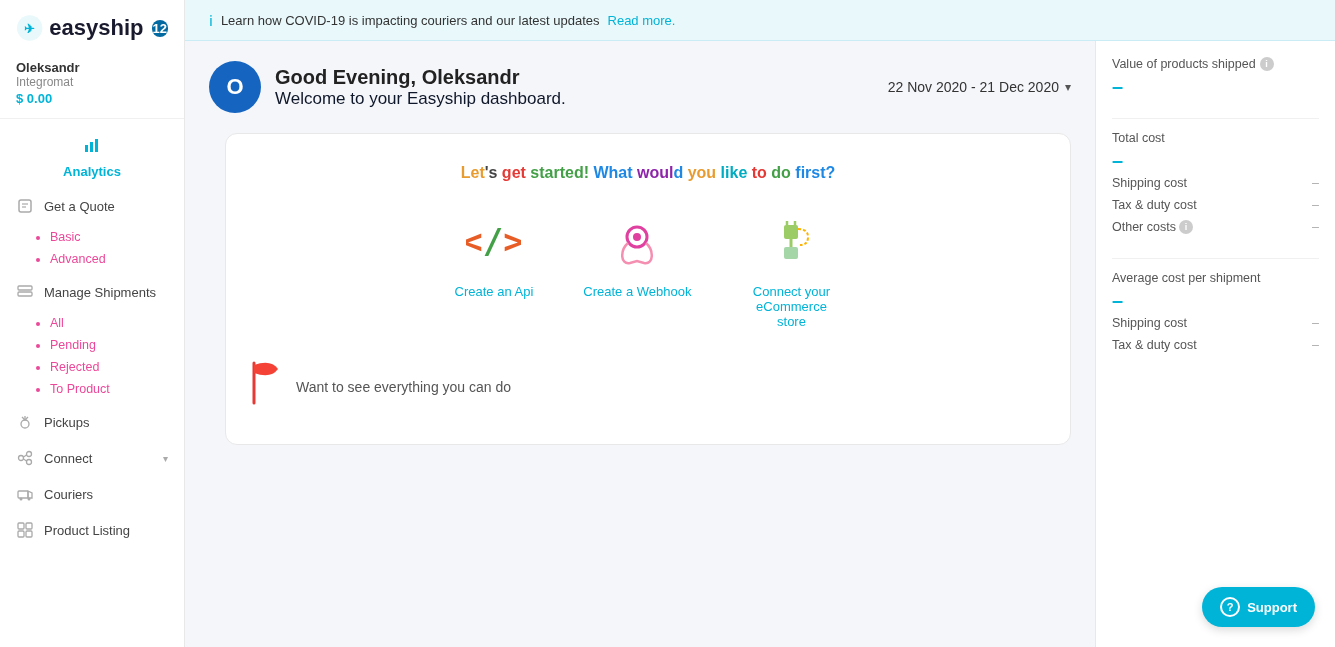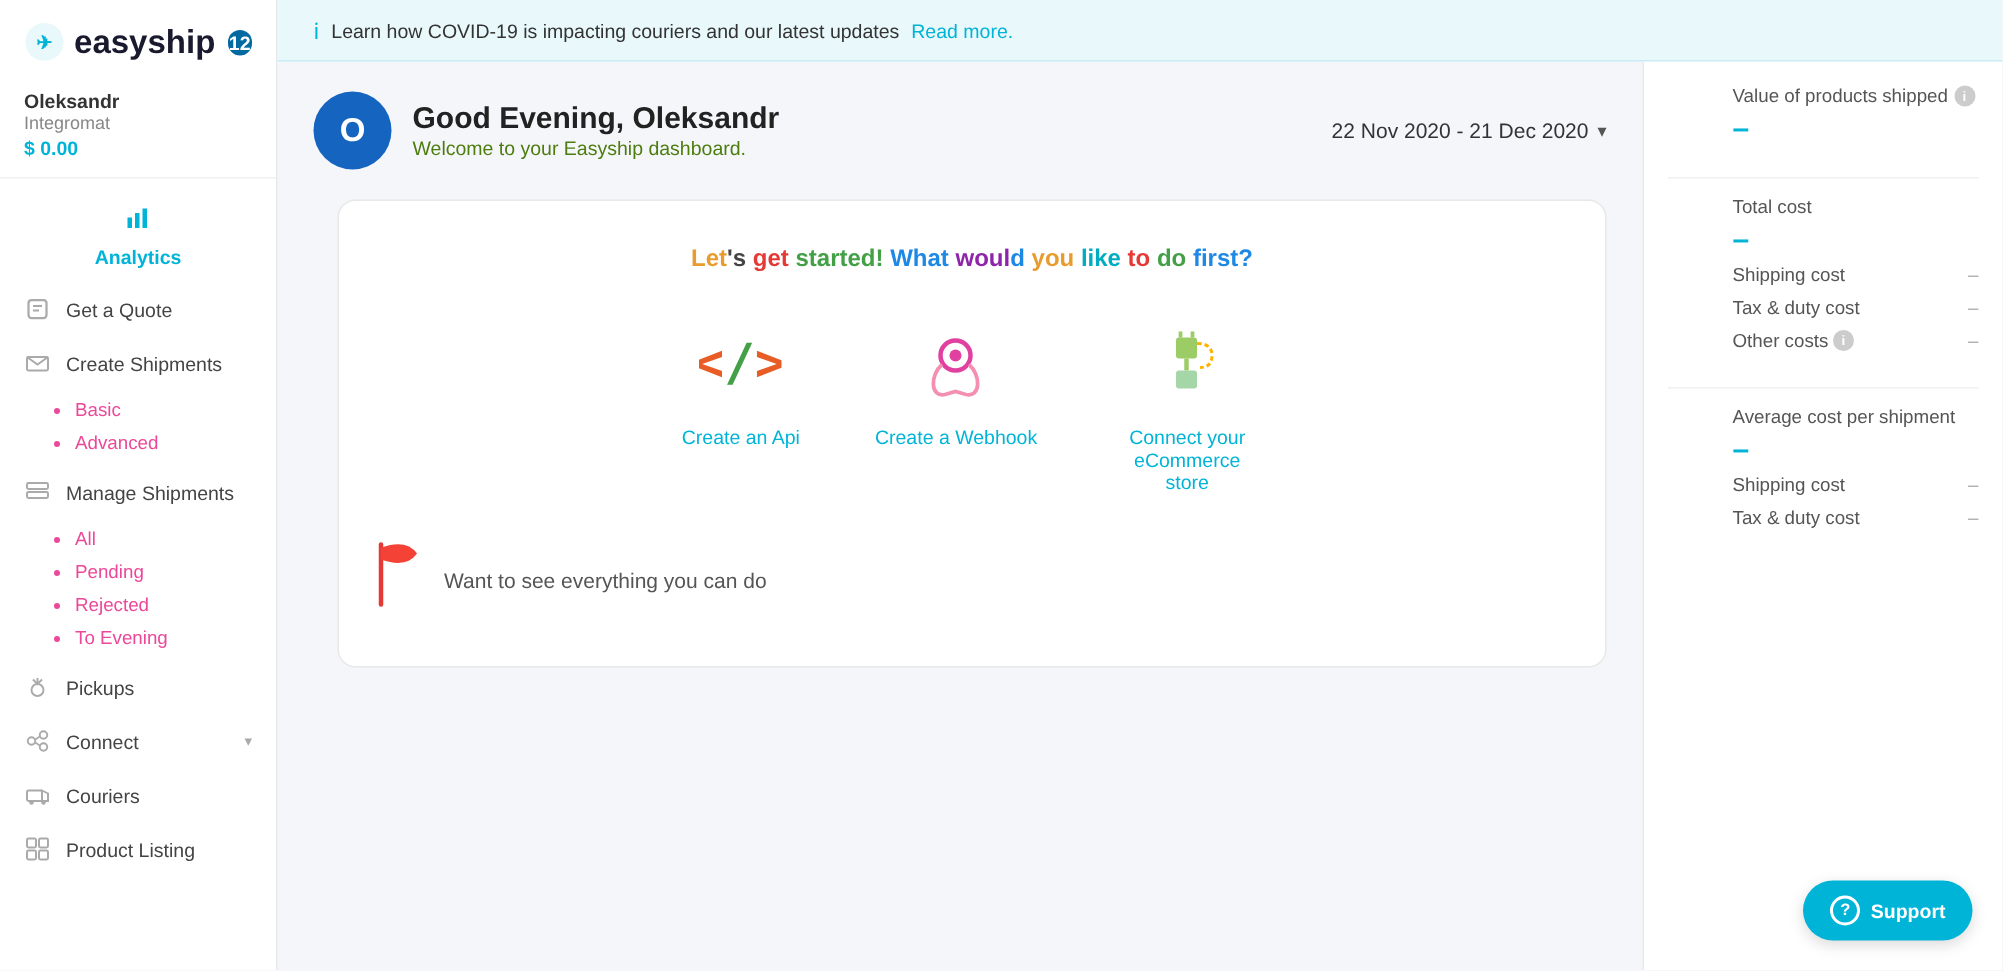--- a/index.html
+++ b/index.html
@@ -138,22 +138,22 @@
       display: flex;
       align-items: center;
       justify-content: center;
     }
     .greeting-title {
       font-size: 20px;
       font-weight: 700;
       color: #222;
     }
     .greeting-sub {
-      font-size: 13px;
-      color: #4d7c0f;
+      font-size: 17px;
+      color: #0f172a;
     }
     .date-range {
       display: flex;
       align-items: center;
       gap: 6px;
       font-size: 14px;
       color: #333;
       cursor: pointer;
     }
     .date-range .chevron-down { color: #555; font-size: 12px; }
@@ -221,21 +221,21 @@
 
     
     .stats-panel {
       width: 240px;
       min-width: 240px;
       background: #fff;
       border-left: 1px solid #e8e8e8;
       padding: 16px;
       overflow-y: auto;
     }
-    .stats-section { margin-bottom: 20px; margin-left: 43px; }
+    .stats-section { margin-bottom: 20px; }
     .stats-label {
       font-size: 12.5px;
       color: #555;
       display: flex;
       align-items: center;
       gap: 4px;
       margin-bottom: 4px;
     }
     .stats-value {
       font-size: 20px;
@@ -323,48 +323,39 @@
       <span class="nav-icon">
         <svg width="16" height="16" viewBox="0 0 16 16">
             <rect x="2" y="2" width="12" height="12" rx="2" fill="none" stroke="#aaa" stroke-width="1.5"></rect>
             <line x1="5" y1="6" x2="11" y2="6" stroke="#aaa" stroke-width="1.2"></line>
             <line x1="5" y1="9" x2="9" y2="9" stroke="#aaa" stroke-width="1.2"></line>
           </svg>
       </span>
       <span>Get a Quote</span>
     </div>
 
-    <div class="nav-item">
-      <span class="nav-icon">
-        <svg width="16" height="16" viewBox="0 0 16 16">
-            <rect x="1" y="4" width="14" height="9" rx="1" fill="none" stroke="#aaa" stroke-width="1.3"></rect>
-            <polyline points="1,4 8,9 15,4" fill="none" stroke="#aaa" stroke-width="1.3"></polyline>
-          </svg>
-      </span>
-      <span>Create Shipments</span>
-    </div>
     <ul class="nav-sub">
       <li class="nav-sub-item">Basic</li>
       <li class="nav-sub-item">Advanced</li>
     </ul>
 
     <div class="nav-item">
       <span class="nav-icon">
         <svg width="16" height="16" viewBox="0 0 16 16">
             <rect x="1" y="2" width="14" height="4" rx="1" fill="none" stroke="#aaa" stroke-width="1.3"></rect>
             <rect x="1" y="8" width="14" height="4" rx="1" fill="none" stroke="#aaa" stroke-width="1.3"></rect>
           </svg>
       </span>
       <span>Manage Shipments</span>
     </div>
     <ul class="nav-sub">
       <li class="nav-sub-item">All</li>
       <li class="nav-sub-item">Pending</li>
       <li class="nav-sub-item">Rejected</li>
-      <li class="nav-sub-item">To Evening</li>
+      <li class="nav-sub-item">To Product</li>
     </ul>
 
     <div class="nav-item">
       <span class="nav-icon">
         <svg width="16" height="16" viewBox="0 0 16 16">
             <circle cx="8" cy="10" r="4" fill="none" stroke="#aaa" stroke-width="1.3"></circle>
             <path d="M8 2 L8 6" stroke="#aaa" stroke-width="1.3"></path>
             <path d="M5 3 L8 6 L11 3" fill="none" stroke="#aaa" stroke-width="1.3"></path>
           </svg>
       </span>

